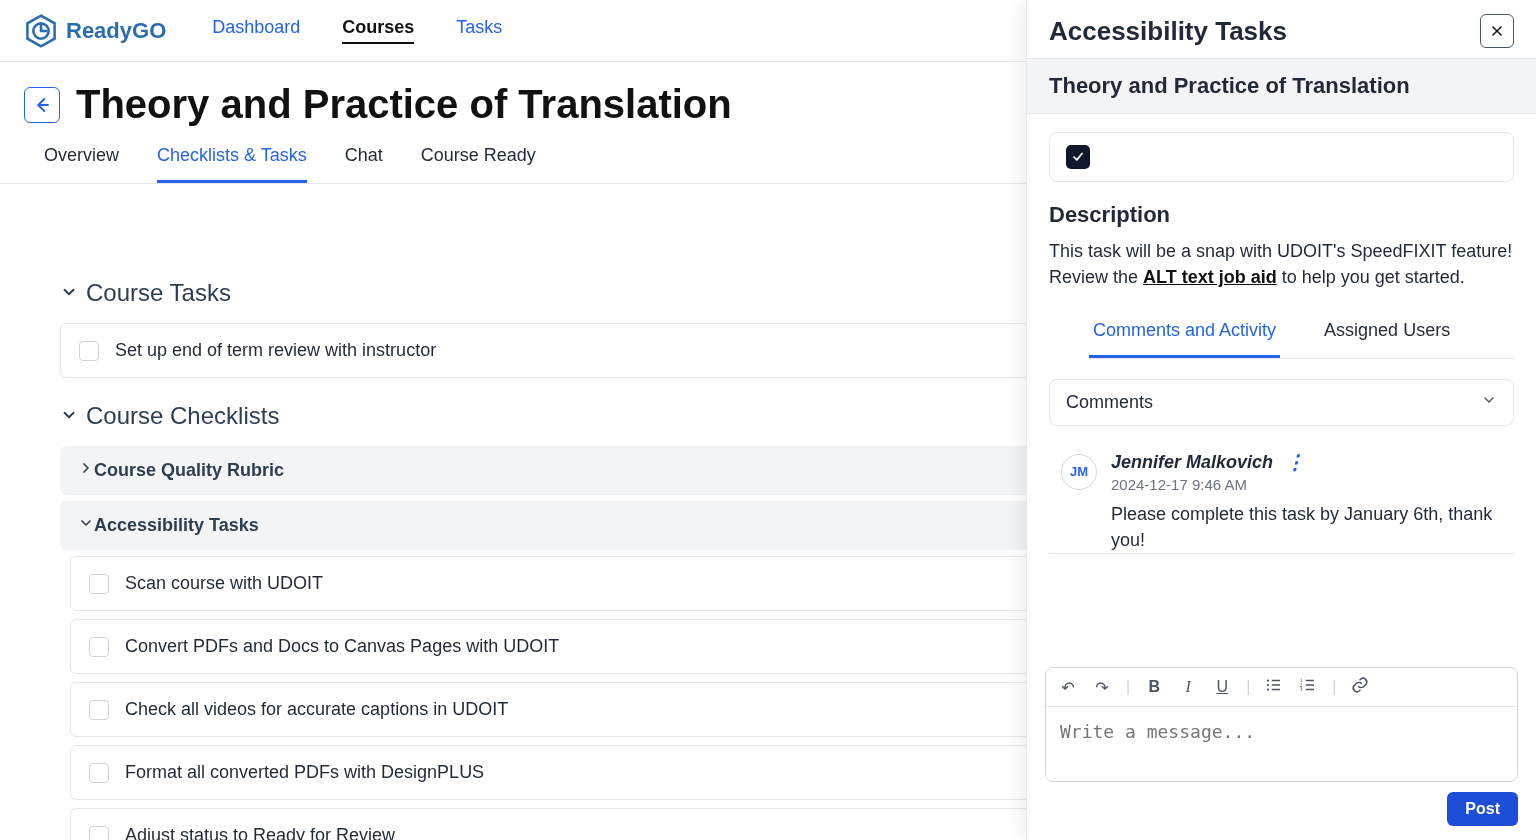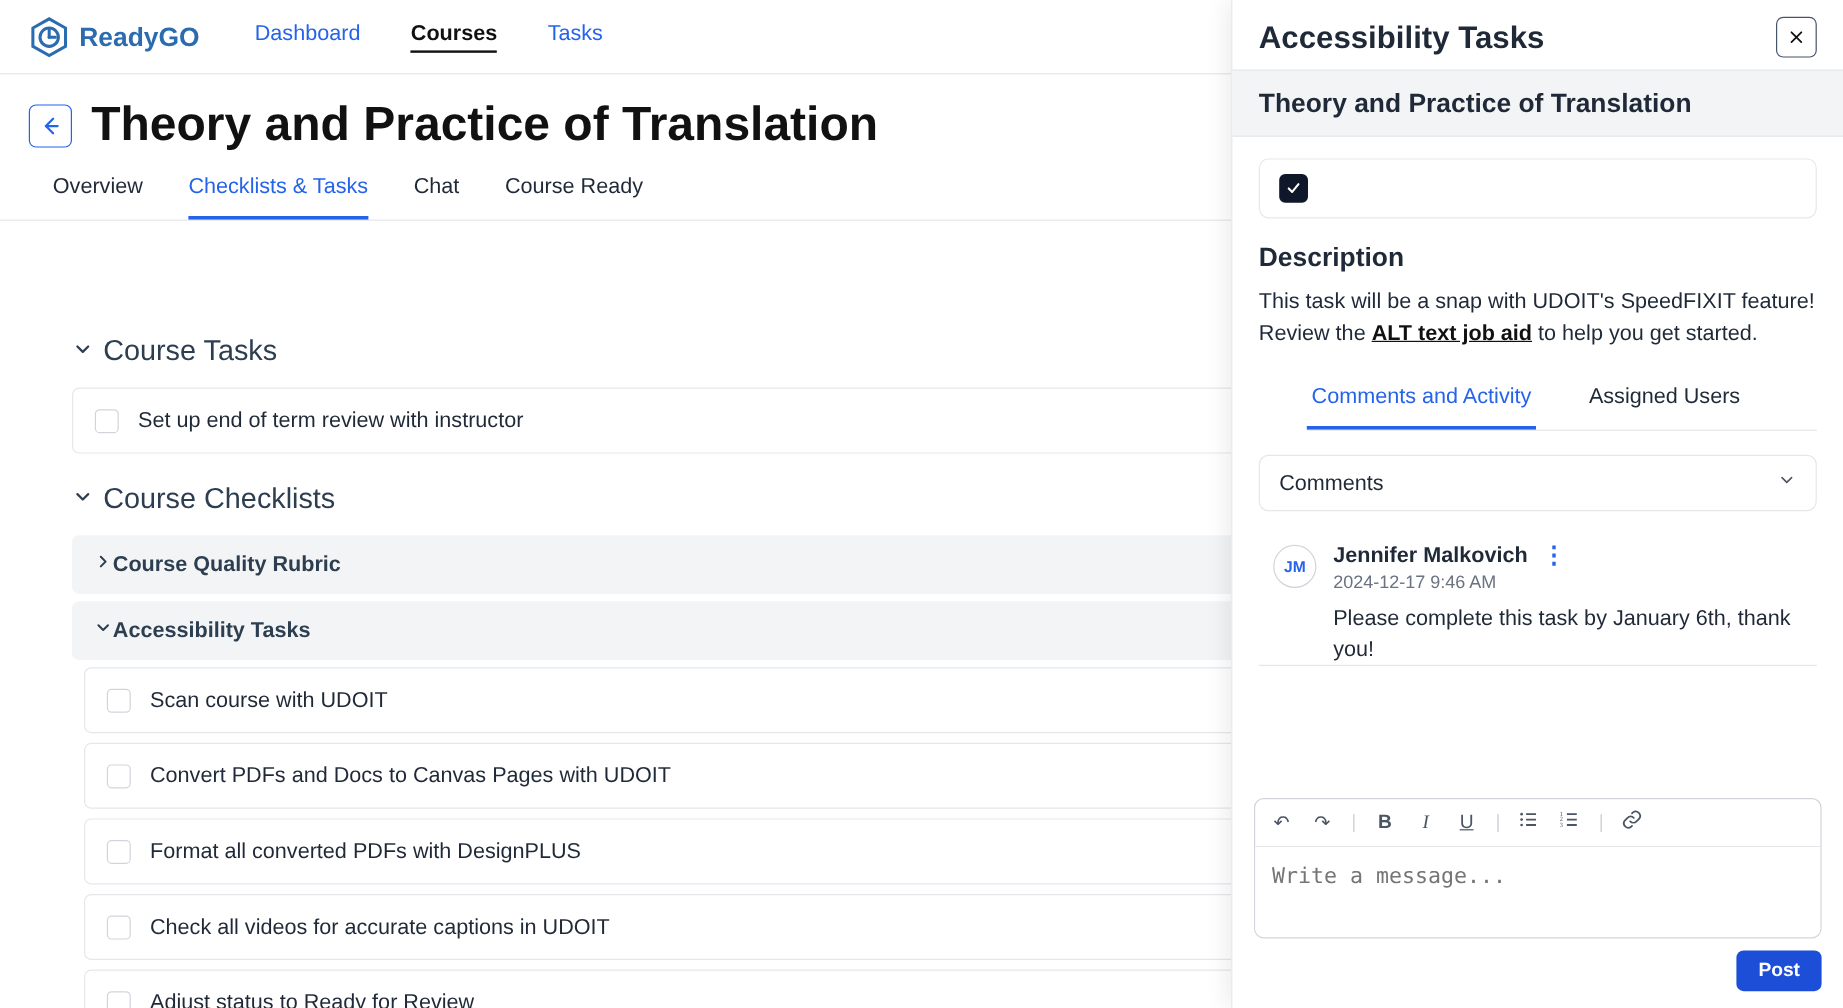--- a/index.html
+++ b/index.html
@@ -420,25 +420,25 @@
     <div class="checklist-item">
       <div class="checkbox"></div>
       <span>Scan course with UDOIT</span>
     </div>
     <div class="checklist-item">
       <div class="checkbox"></div>
       <span>Convert PDFs and Docs to Canvas Pages with UDOIT</span>
     </div>
     <div class="checklist-item">
       <div class="checkbox"></div>
-      <span>Format all converted PDFs with DesignPLUS</span>
+      <span>Check all videos for accurate captions in UDOIT</span>
     </div>
     <div class="checklist-item">
       <div class="checkbox"></div>
-      <span>Check all videos for accurate captions in UDOIT</span>
+      <span>Format all converted PDFs with DesignPLUS</span>
     </div>
     <div class="checklist-item">
       <div class="checkbox"></div>
       <span>Adjust status to Ready for Review</span>
     </div>
   </div>
 
 </div>
 
 <div class="side-panel">
@@ -477,21 +477,21 @@
         <svg width="16" height="16" viewBox="0 0 24 24">
             <path d="M6 9l6 6 6-6" fill="none" stroke="#4b5563" stroke-width="2" stroke-linecap="round" stroke-linejoin="round"></path>
           </svg>
       </span>
     </div>
 
     <div class="comment">
       <div class="comment-head">
         <div class="avatar">JM</div>
         <div style="flex:1">
-          <div style="display:flex; align-items:center; gap:12px;">
+          <div style="display:flex; align-items:center; gap:12px;font-style:italic;">
             <span class="comment-author">Jennifer Malkovich</span>
             <span class="kebab">⋮</span>
           </div>
           <div class="comment-time">2024-12-17 9:46 AM</div>
         </div>
       </div>
       <div class="comment-body">Please complete this task by January 6th, thank you!</div>
     </div>
   </div>
 

